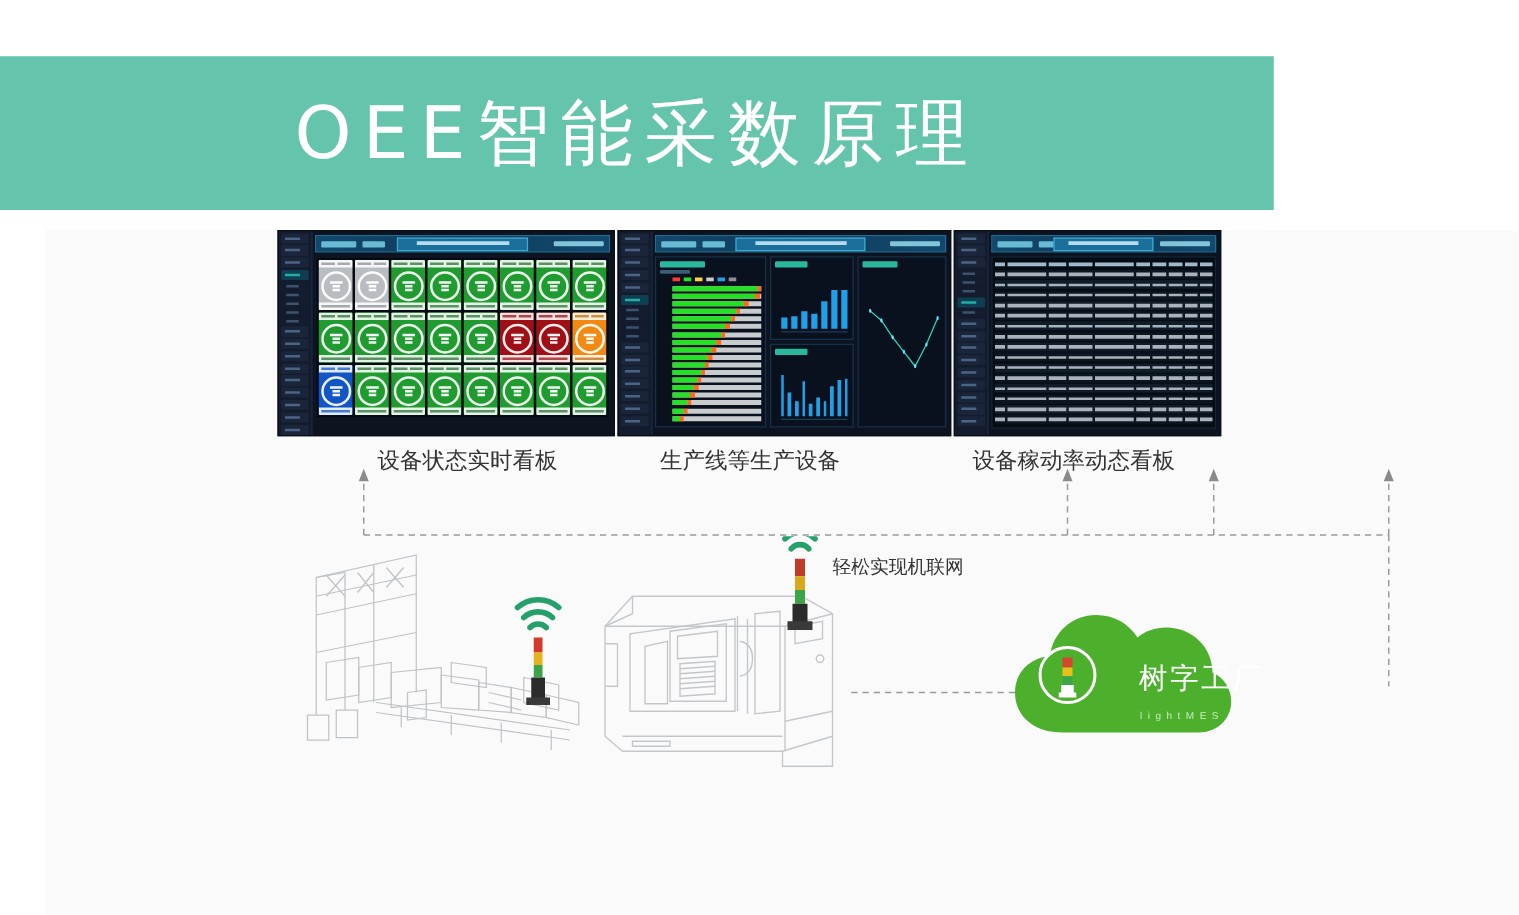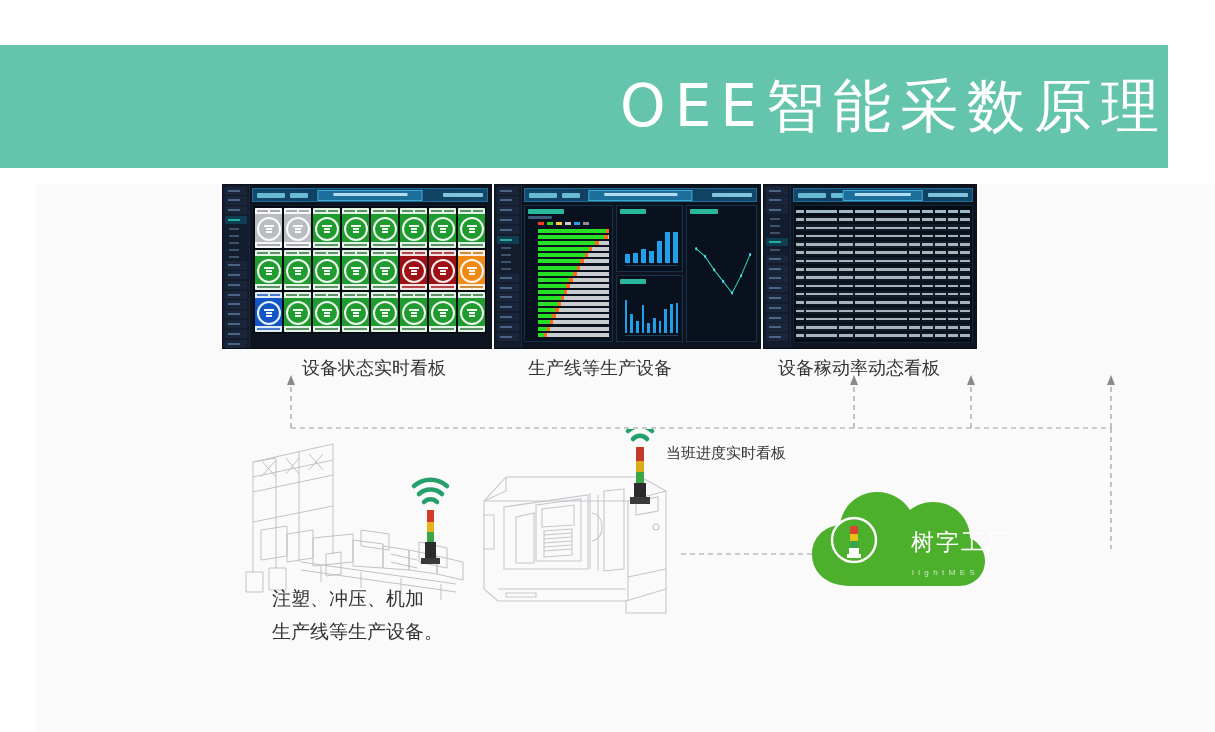--- a/index.html
+++ b/index.html
@@ -6,23 +6,23 @@
   body{
     width:1215px;height:732px;
     background:#ffffff;
     font-family:"Liberation Sans","DejaVu Sans",sans-serif;
     overflow:hidden;position:relative;
   }
   .page{position:absolute;inset:0;}
 
   
   .banner{
-    position:absolute;left:0;top:45px;width:1168px;height:123px;
+    position:absolute;left:0;top:45px;width:1019px;height:123px;
     background:#64c4ac;
-    display:flex;align-items:center;justify-content:flex-end;
+    display:flex;align-items:center;justify-content:center;
   }
   .banner-title{
     color:#ffffff;font-size:58px;letter-spacing:9px;
     font-family:"DejaVu Sans","Liberation Sans",sans-serif;
     font-weight:400;white-space:nowrap;
   }
 
   
   .canvas{
     position:absolute;left:36px;top:184px;width:1179px;height:548px;
@@ -1041,25 +1041,21 @@
         <rect x="158" y="54" width="12" height="16" fill="#2b2b2b"></rect>
         <rect x="154" y="68" width="20" height="7" fill="#3a3a3a"></rect>
       </g>
       <g fill="none" stroke="#25a06b" stroke-width="4.5" stroke-linecap="round">
         <path d="M157,10 A9,9 0 0 1 171,10"></path>
         <path d="M152,2 A17,17 0 0 1 176,2"></path>
       </g>
     </svg>
 
     <div class="note note-light">
-      <div>当班进度实时看板</div>
-    </div>
-    <div class="note note-line">
-      <div>注塑、冲压、机加</div>
-      <div>生产线等生产设备。</div>
+      <div>轻松实现机联网</div>
     </div>
 
     <svg class="cloud" viewBox="0 0 185 110">
       <path d="M44,104 C20,104 6,90 6,72 C6,56 18,44 34,43 C36,24 52,10 71,10
                C85,10 97,17 104,28 C110,23 118,20 127,20 C148,20 164,36 164,56
                C173,60 179,69 179,79 C179,93 168,104 153,104 Z" fill="#4cb02c"></path>
       <circle cx="48" cy="58" r="22" fill="none" stroke="#ffffff" stroke-width="2.4"></circle>
       <g>
         <rect x="44" y="44" width="8" height="8" fill="#d8452f"></rect>
         <rect x="44" y="52" width="8" height="7" fill="#e8c01c"></rect>

